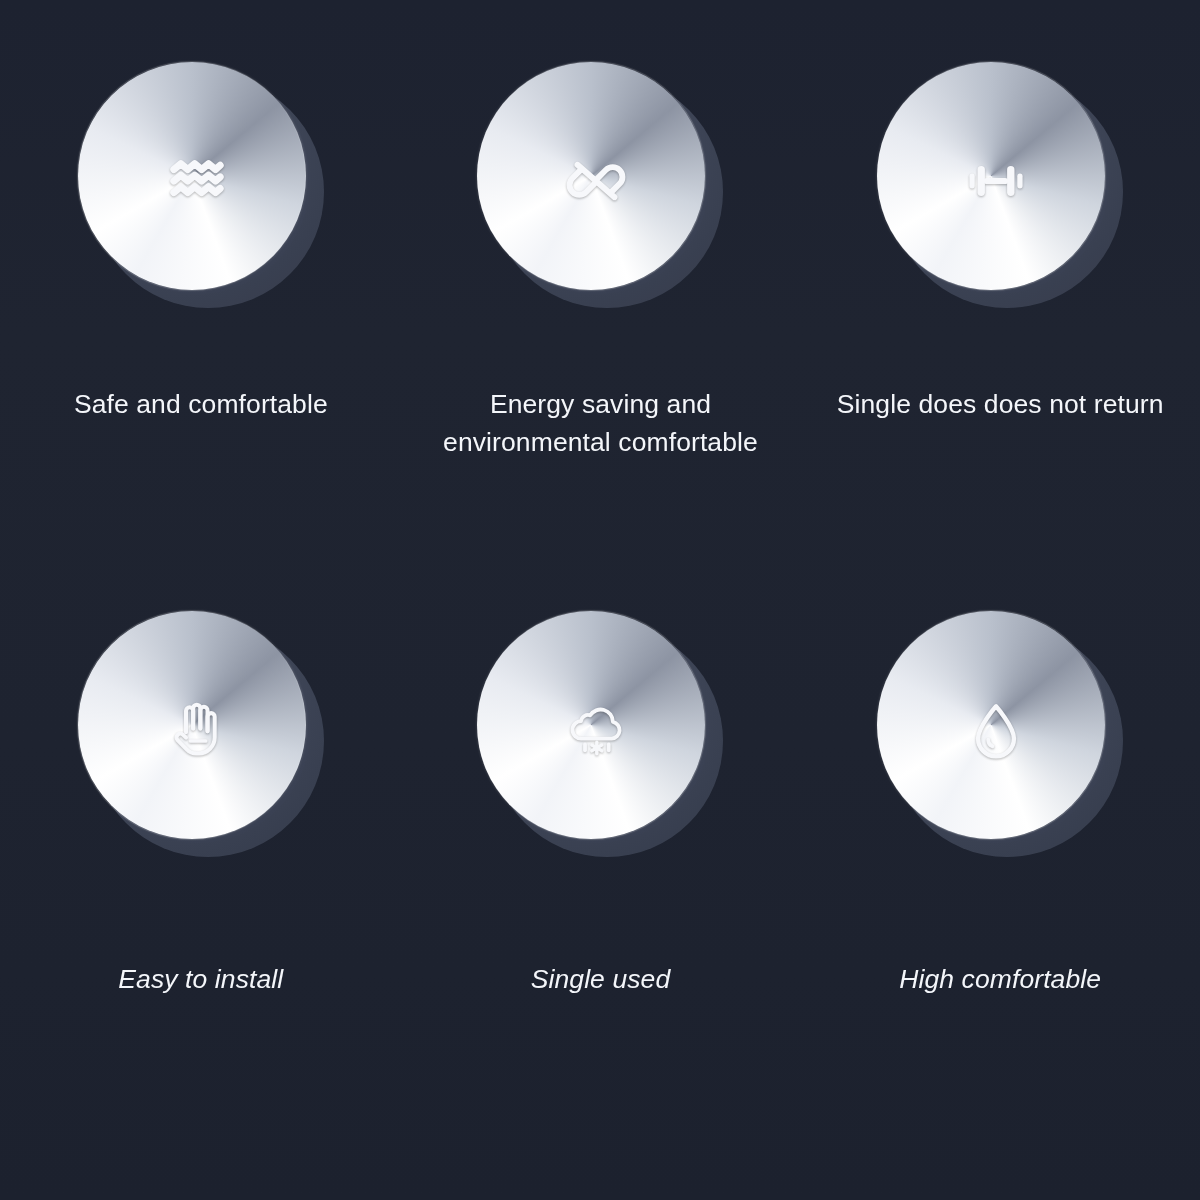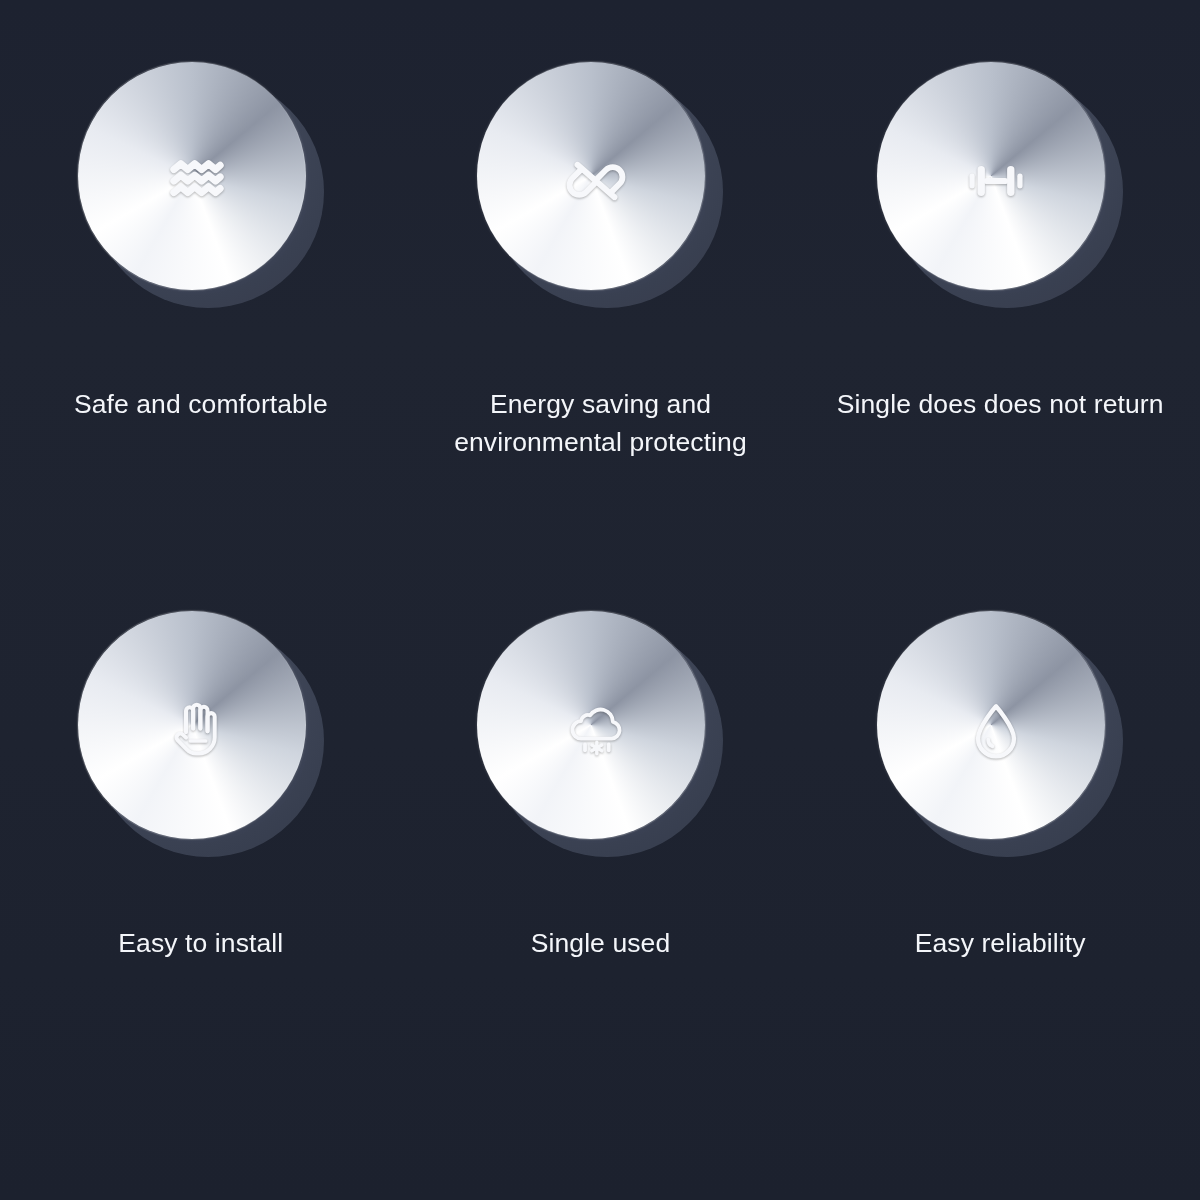--- a/index.html
+++ b/index.html
@@ -147,21 +147,21 @@
     line-height: 1.42;
     text-align: center;
     font-weight: 400;
     letter-spacing: 0.1px;
     max-width: 330px;
     white-space: pre-line;
   }
 
   
   .row-top .feature-label { margin-top: 78px; }
-  .row-bottom .feature-label { margin-top: 68px; }
+  .row-bottom .feature-label { margin-top: 104px; font-style: italic; }
 </style>
 </head>
 <body>
 
 <div class="bg-wash"></div>
 
 <div class="feature-grid">
 
   <div class="feature-cell row-top">
     <div class="emblem">
@@ -193,21 +193,21 @@
             <path d="M33.5 29.5 L40.5 22.5 a8.4 8.4 0 0 1 11.9 11.9 L45.4 41.4"></path>
 
             <path d="M30.5 34.5 L23.5 41.5 a8.4 8.4 0 0 1 -11.9 -11.9 L18.6 22.6"></path>
 
             <path d="M16 18 L48 46"></path>
           </g>
         </svg>
       </div>
     </div>
     <div class="feature-label">Energy saving and
-environmental protecting</div>
+environmental comfortable</div>
   </div>
 
   <div class="feature-cell row-top">
     <div class="emblem">
       <div class="emblem-base"></div>
       <div class="emblem-face"></div>
       <div class="emblem-ring"></div>
       <div class="emblem-icon">
         <svg viewBox="0 0 64 64" fill="none" xmlns="http://www.w3.org/2000/svg">
           <g fill="#f7f8fb">
@@ -287,16 +287,16 @@
           <g stroke="#f7f8fb" stroke-width="3.8" stroke-linecap="round" stroke-linejoin="round">
             <path d="M32 11.5
                      C32 11.5 16.5 29.2 16.5 39.3
                      a15.5 15.5 0 0 0 31 0
                      C47.5 29.2 32 11.5 32 11.5 Z"></path>
             <path d="M25.3 40.5 a6.0 6.0 0 0 0 3.6 5.6" stroke-width="3.4"></path>
           </g>
         </svg>
       </div>
     </div>
-    <div class="feature-label">Easy reliability</div>
+    <div class="feature-label">High comfortable</div>
   </div>
 
 </div>
 
 </body></html>

